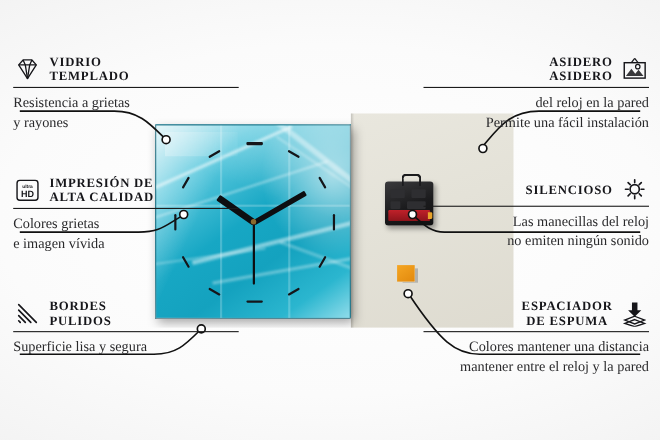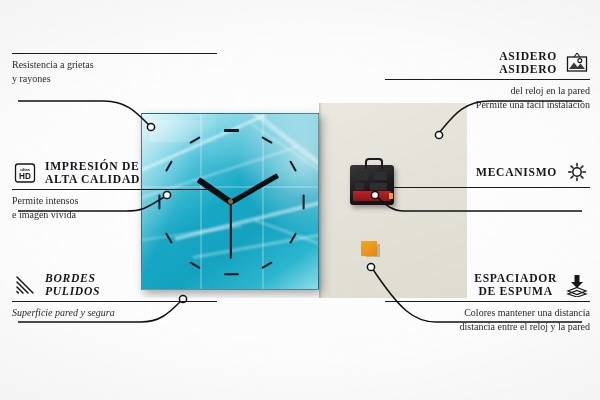--- a/index.html
+++ b/index.html
@@ -95,29 +95,29 @@
   .feat .head{display:flex;align-items:center;gap:7px;}
   .feat.right .head{flex-direction:row-reverse;}
   .titles{line-height:1.12;}
   .t1,.t2{
     font-family:"Liberation Serif",serif;font-weight:bold;
     font-size:11.6px;letter-spacing:.7px;color:#16161a;white-space:nowrap;
   }
   .feat.right .titles{text-align:center;}
   .rule{height:1px;background:#1b1b1b;margin:3px 0 4px;}
   .desc{
-    font-size:10px;line-height:1.42;color:#2a2a2c;
+    font-size:13px;line-height:1.42;color:#2a2a2c;
     font-family:"Liberation Serif",serif;
   }
   .feat.right .desc{text-align:right;}
   .ico{width:26px;height:24px;flex:0 0 26px;display:block;}
   
   #f-vidrio{left:12px;top:50px;}
   #f-impresion{left:12px;top:160px;}
-  #f-bordes{left:12px;top:272px;font-style:italic;}
+  #f-bordes{left:12px;top:272px;}
   #f-asidero{right:10px;top:50px;}
   #f-mecanismo{right:10px;top:160px;}
   #f-espaciador{right:10px;top:272px;}
   .feat.right{width:205px;}
   #lines{position:absolute;left:0;top:0;width:600px;height:400px;pointer-events:none;}
 </style>
 </head>
 <body>
 
 <div id="stage">
@@ -184,20 +184,34 @@
       <circle cx="151" cy="127" r="3.6"></circle>
       <circle cx="167" cy="195" r="3.6"></circle>
       <circle cx="183" cy="299" r="3.6"></circle>
       <circle cx="439" cy="135" r="3.6"></circle>
       <circle cx="375" cy="195" r="3.6"></circle>
       <circle cx="371" cy="267" r="3.6"></circle>
     </g>
   </svg>
 
   <div class="feat left" id="f-vidrio">
+    <div class="head">
+      <svg class="ico" viewBox="0 0 26 24">
+        <g fill="none" stroke="#16161a" stroke-width="1.2" stroke-linejoin="round">
+          <path d="M5,8 L9,3.5 L17,3.5 L21,8 L13,20.5 Z"></path>
+          <path d="M5,8 H21"></path>
+            <path d="M9,3.5 L11,8 L13,20.5"></path>
+            <path d="M17,3.5 L15,8 L13,20.5"></path>
+        </g>
+      </svg>
+      <div class="titles">
+        <div class="t1">VIDRIO</div>
+        <div class="t2">TEMPLADO</div>
+      </div>
+    </div>
     <div class="rule"></div>
     <div class="desc">
       <div>Resistencia a grietas</div>
       <div>y rayones</div>
     </div>
   </div>
 
   <div class="feat left" id="f-impresion">
     <div class="head">
       <svg class="ico" viewBox="0 0 26 24">
@@ -205,21 +219,21 @@
         <text x="13" y="10.3" font-family="Liberation Sans, sans-serif" font-size="4.4" font-weight="bold" text-anchor="middle" fill="#16161a">ultra</text>
         <text x="13" y="18" font-family="Liberation Sans, sans-serif" font-size="8.2" font-weight="bold" text-anchor="middle" fill="#16161a">HD</text>
       </svg>
       <div class="titles">
         <div class="t1">IMPRESIÓN DE</div>
         <div class="t2">ALTA CALIDAD</div>
       </div>
     </div>
     <div class="rule"></div>
     <div class="desc">
-      <div>Permite intensos</div>
+      <div>Colores grietas</div>
       <div>e imagen vívida</div>
     </div>
   </div>
 
   <div class="feat left" id="f-bordes">
     <div class="head">
       <svg class="ico" viewBox="0 0 26 24">
         <g stroke="#16161a" stroke-width="1.5" stroke-linecap="round">
           <path d="M5,4 L21,20"></path>
             <path d="M5,9 L16,20"></path>
@@ -227,21 +241,21 @@
             <path d="M5,18.6 L6.4,20"></path>
         </g>
       </svg>
       <div class="titles">
         <div class="t1">BORDES</div>
         <div class="t2">PULIDOS</div>
       </div>
     </div>
     <div class="rule"></div>
     <div class="desc">
-      <div>Superficie pared y segura</div>
+      <div>Superficie lisa y segura</div>
     </div>
   </div>
 
   <div class="feat right" id="f-asidero">
     <div class="head">
       <svg class="ico" viewBox="0 0 26 24">
         <path d="M13,2 L16,6" fill="none" stroke="#16161a" stroke-width="1.1"></path>
         <path d="M13,2 L10,6" fill="none" stroke="#16161a" stroke-width="1.1"></path>
         <rect x="3.5" y="6" width="19" height="14" fill="none" stroke="#16161a" stroke-width="1.3"></rect>
         <path d="M5,18 L10,11.5 L13.5,16 L16.5,12.5 L21,18 Z" fill="#16161a" opacity=".85"></path>
@@ -262,38 +276,42 @@
   <div class="feat right" id="f-mecanismo">
     <div class="head">
       <svg class="ico" viewBox="0 0 26 24">
         <g fill="none" stroke="#16161a" stroke-width="1.5" stroke-linecap="round">
           <circle cx="13" cy="12" r="4.2"></circle>
           <path d="M13,3.4 v2.6 M13,18 v2.6 M4.6,12 h2.6 M18.8,12 h2.6
                    M7,6 l1.9,1.9 M17.1,16.1 L19,18 M19,6 l-1.9,1.9 M8.9,16.1 L7,18"></path>
         </g>
       </svg>
       <div class="titles">
-        <div class="t1">MECANISMO</div>
-      </div>
-    </div>
-    <div class="rule"></div>
+        <div class="t1">SILENCIOSO</div>
+      </div>
+    </div>
+    <div class="rule"></div>
+    <div class="desc">
+      <div>Las manecillas del reloj</div>
+      <div>no emiten ningún sonido</div>
+    </div>
   </div>
 
   <div class="feat right" id="f-espaciador">
     <div class="head">
       <svg class="ico" viewBox="0 0 26 24">
         <path d="M10.5,2 h5 v7 h3.5 L13,15 L7,9 h3.5 Z" fill="#16161a"></path>
         <path d="M13,14.5 L22,18 L13,21.5 L4,18 Z" fill="none" stroke="#16161a" stroke-width="1.2"></path>
         <path d="M13,17.5 L22,21 L13,24 L4,21 Z" fill="none" stroke="#16161a" stroke-width="1.2"></path>
       </svg>
       <div class="titles">
         <div class="t1">ESPACIADOR</div>
         <div class="t2">DE ESPUMA</div>
       </div>
     </div>
     <div class="rule"></div>
     <div class="desc">
       <div>Colores mantener una distancia</div>
-      <div>distancia entre el reloj y la pared</div>
+      <div>mantener entre el reloj y la pared</div>
     </div>
   </div>
 
 </div>
 
 </body></html>

